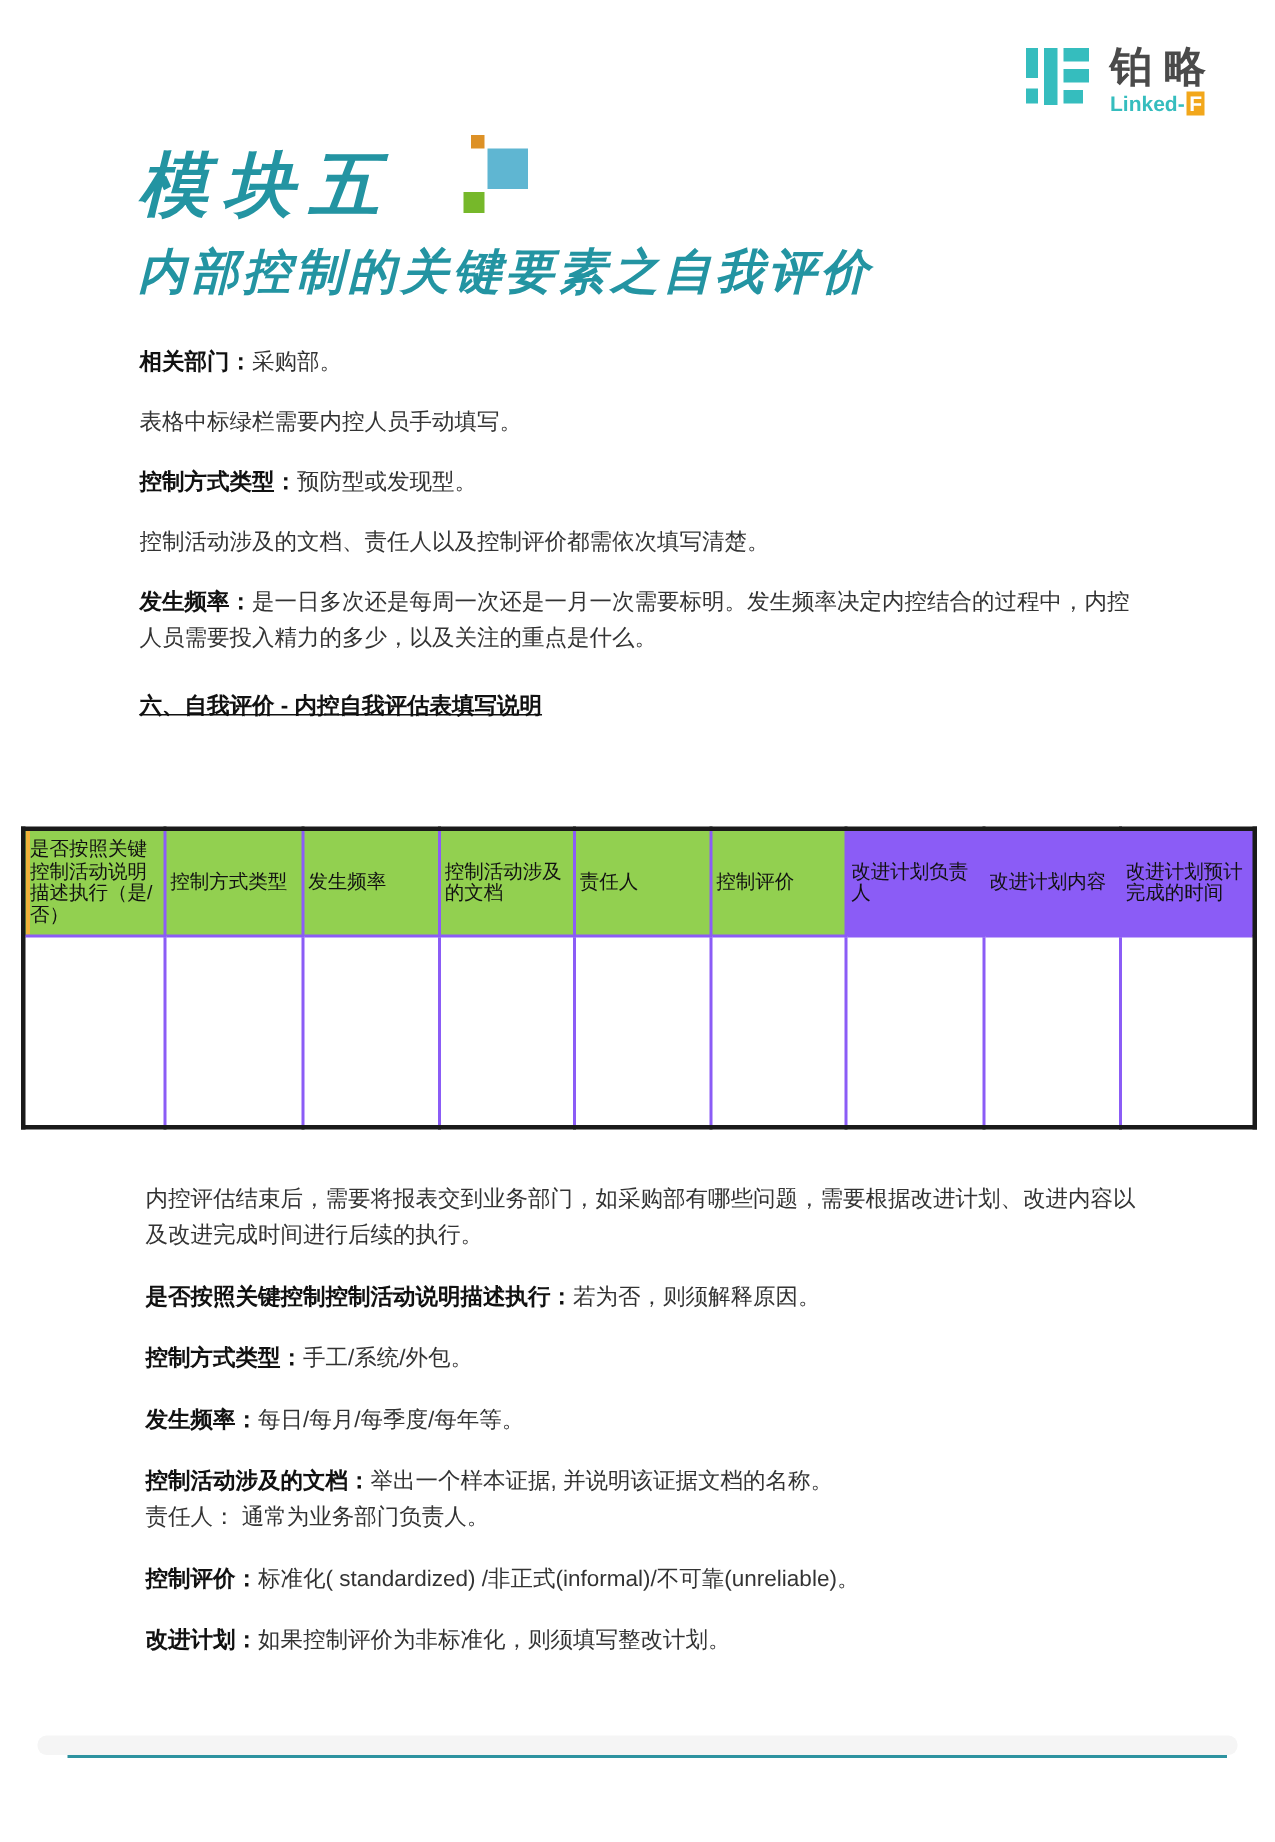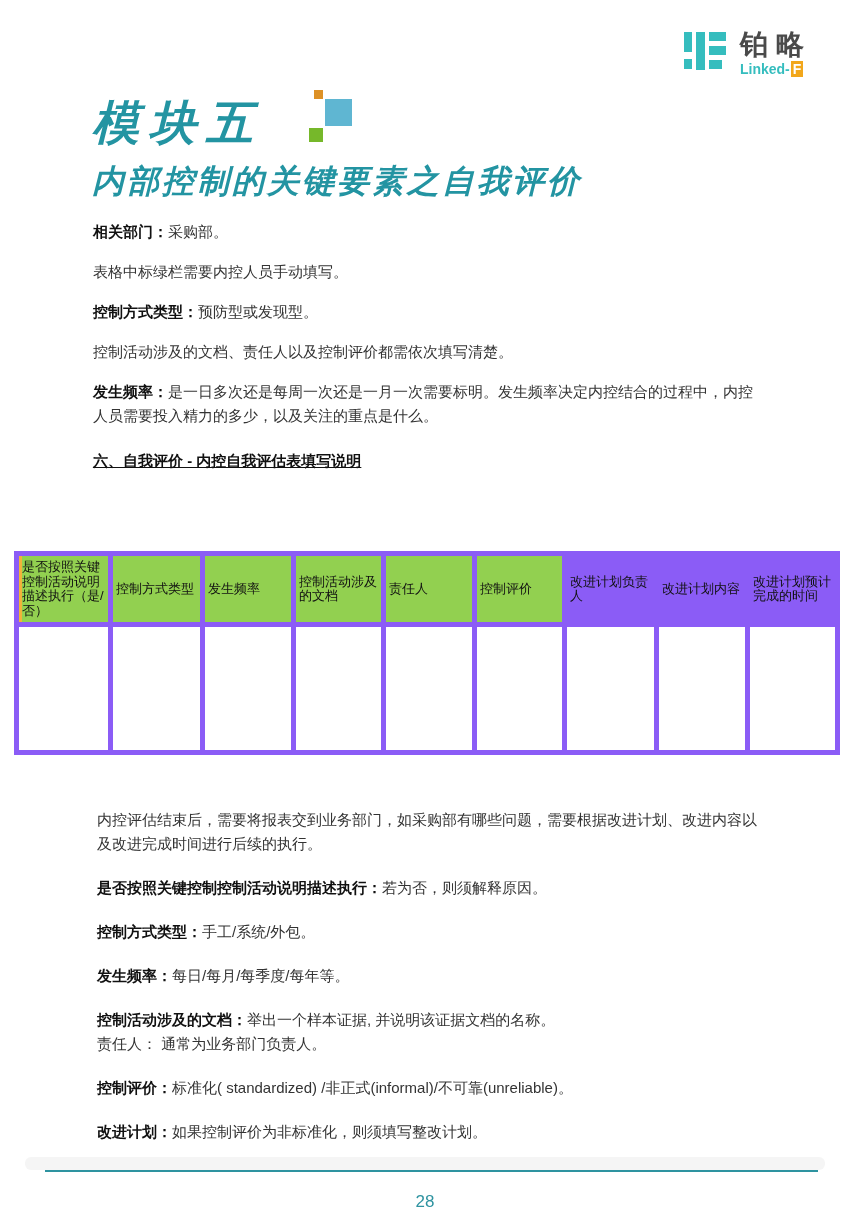--- a/index.html
+++ b/index.html
@@ -36,41 +36,41 @@
     position:absolute; left:92px; top:160px;
     font-family:"DejaVu Serif", serif; font-style:italic;
     font-size:32px; font-weight:bold; color:#2394a2; letter-spacing:3px;
   }
   .deco { position:absolute; }
   .deco-orange { left:314px; top:90px;  width:9px;  height:9px;  background:#dd9126; }
   .deco-blue   { left:325px; top:99px;  width:27px; height:27px; background:#5fb6d2; }
   .deco-green  { left:309px; top:128px; width:14px; height:14px; background:#76b82a; }
 
   
-  .content { position:absolute; left:93px; top:220px; width:672px; }
+  .content { position:absolute; left:93px; top:230px; width:672px; }
   .para { font-size:15px; line-height:24px; margin-bottom:16px; color:#333; }
   .para b { color:#111; }
   .section-heading { font-size:15px; line-height:24px; font-weight:bold; color:#111; margin-top:21px;text-decoration:underline; }
 
   
   .eval-table-wrap { position:absolute; left:14px; top:551px; width:823px; }
   table.eval { width:100%; border-collapse:collapse; table-layout:fixed; border:3px solid #1a1a1a; }
-  table.eval th, table.eval td { border:5px solid #8b5cf6; }
+  table.eval th, table.eval td { border:2px solid #8b5cf6; }
   table.eval th {
     font-size:13px; font-weight:normal; color:#111; line-height:14.5px;
     text-align:left; vertical-align:middle; padding:2px 3px; height:71px;
   }
   th.green { background:#92d050; }
   th.blue  { background:#8b5cf6; }
   th.accent { box-shadow: inset 3px 0 0 #f2b23a; }
   table.eval td { height:128px; background:#ffffff; }
 
   
   .notes { position:absolute; left:97px; top:788px; width:672px; }
-  .notes .para { margin-bottom:17px;margin-top:20px; }
+  .notes .para { margin-bottom:17px; }
   .notes .para.tight { margin-bottom:17px; }
   .notes .para .second-line { display:block; }
 
   
   .footer-band { position:absolute; left:25px; top:1157px; width:800px; height:13px; background:#f5f5f5; border-radius:6px; }
   .footer-line { position:absolute; left:45px; top:1170px; width:773px; height:2px; background:#2e93a0; }
   .page-number { position:absolute; left:0; top:1192px; width:850px; text-align:center;
                  font-size:17px; color:#2e93a0; }
 </style>
 </head>
@@ -153,15 +153,14 @@
     <p class="para"><b>是否按照关键控制控制活动说明描述执行：</b><span>若为否，则须解释原因。</span></p>
     <p class="para"><b>控制方式类型：</b><span>手工/系统/外包。</span></p>
     <p class="para"><b>发生频率：</b><span>每日/每月/每季度/每年等。</span></p>
     <p class="para tight"><b>控制活动涉及的文档：</b><span>举出一个样本证据, 并说明该证据文档的名称。</span><span class="second-line">责任人：  通常为业务部门负责人。</span></p>
     <p class="para"><b>控制评价：</b><span>标准化( standardized) /非正式(informal)/不可靠(unreliable)。</span></p>
     <p class="para"><b>改进计划：</b><span>如果控制评价为非标准化，则须填写整改计划。</span></p>
   </div>
 
   <div class="footer-band"></div>
   <div class="footer-line"></div>
-  <div class="page-number">28</div>
 
 </div>
 
 </body></html>

